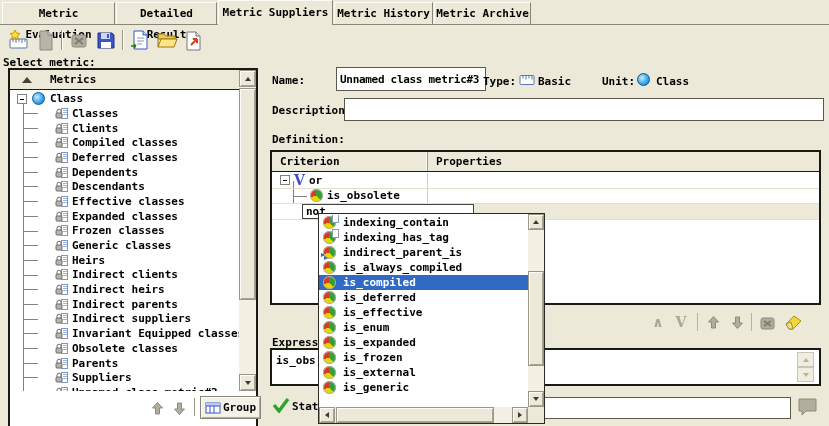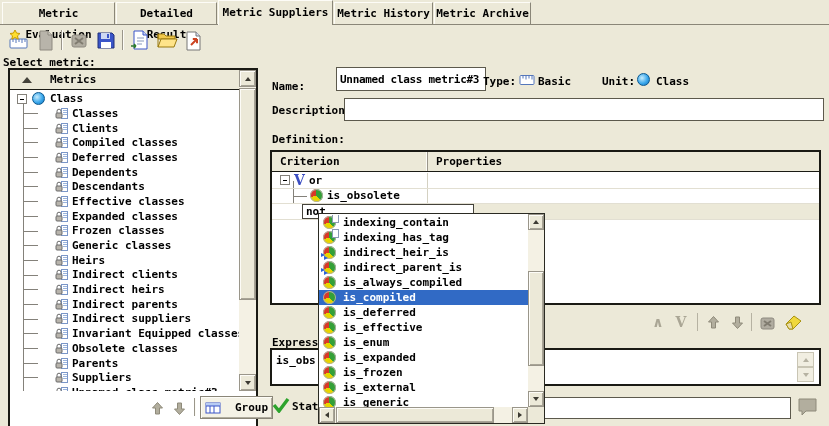--- a/index.html
+++ b/index.html
@@ -41,21 +41,21 @@
   box-shadow:inset 1px 1px 0 #fdfcf7,inset -1px -1px 0 #a8a496;display:flex;align-items:center;justify-content:center;color:#3c3a32}
 .sb-thumb{position:absolute;background:#ece9d8;border:1px solid #9a968a;
   box-shadow:inset 1px 1px 0 #fdfcf7,inset -1px -1px 0 #a8a496}
 .tu{width:0;height:0;border-left:3.5px solid transparent;border-right:3.5px solid transparent;border-bottom:4.5px solid currentColor}
 .td{width:0;height:0;border-left:3.5px solid transparent;border-right:3.5px solid transparent;border-top:4.5px solid currentColor}
 .tl{width:0;height:0;border-top:3.5px solid transparent;border-bottom:3.5px solid transparent;border-right:4.5px solid currentColor}
 .tr2{width:0;height:0;border-top:3.5px solid transparent;border-bottom:3.5px solid transparent;border-left:4.5px solid currentColor}
 
 .foot-btn{position:absolute;width:20px;height:18px;display:flex;align-items:center;justify-content:center}
 .group-btn{position:absolute;background:#f4f2e6;border:1px solid #8a8678;
-  box-shadow:inset 1px 1px 0 #fdfcf7,inset -1px -1px 0 #b0ac9e;display:flex;align-items:center;gap:14px;padding:0 4px;cursor:default}
+  box-shadow:inset 1px 1px 0 #fdfcf7,inset -1px -1px 0 #b0ac9e;display:flex;align-items:center;gap:2px;padding:0 4px;cursor:default}
 
 .def-header{position:absolute;left:0;top:0;right:0;height:20px;background:#ece9d8;border-bottom:1px solid #1a1a14;display:flex}
 .def-h1{width:155px;display:flex;align-items:center;padding-left:8px}
 .def-h2{flex:1;display:flex;align-items:center;padding-left:8px;border-left:1px solid #9a968a;box-shadow:-1px 0 0 #fdfcf7}
 .def-body{position:absolute;left:0;top:21px;right:0;bottom:0;background:#fff;overflow:hidden}
 .colsep{position:absolute;left:155px;top:0;bottom:0;width:1px;background:#d4d1c2}
 .drow{position:relative;height:15.5px;display:flex;align-items:center;gap:4px;border-bottom:1px solid #e2dfd2;white-space:nowrap}
 .drow.child::before{content:"";position:absolute;left:21px;top:7px;width:14px;height:1px;background:#84817a}
 .vop{color:#3c4ec2;font-family:"DejaVu Serif",serif;font-size:14px;line-height:12px}
 .pie{width:13px;height:13px;border-radius:50%;flex:none;
@@ -422,21 +422,21 @@
     <span>
         <svg width="16" height="14">
           <rect x="1" y="2" width="14" height="10" fill="#fff" stroke="#3a55c8"></rect>
           <rect x="1" y="2" width="14" height="3" fill="#b8ccf4"></rect>
           <path d="M1 5h14M5 5v7M9 5v7" stroke="#3a55c8" fill="none"></path>
         </svg>
       </span>
     <span>Group</span>
   </div>
 
-  <div class="label" style="left:272px;top:80px">Name:</div>
+  <div class="label" style="left:272px;top:74px">Name:</div>
   <input class="field" style="left: 336px; top: 67px; width: 150px; height: 24px; letter-spacing: -0.3px;" value="Unnamed class metric#3">
   <div class="label" style="left:483px;top:75px">Type:</div>
   <span class="abs" style="left:519px;top:74px">
       <svg width="16" height="12">
         <rect x="1" y="1.5" width="14" height="9" rx="1" fill="#fff" stroke="#5577bb"></rect>
         <path d="M4 1.5v3M7 1.5v4M10 1.5v3M13 1.5v4" stroke="#5577bb"></path>
       </svg>
     </span>
   <div class="label" style="left:538px;top:75px">Basic</div>
   <div class="label" style="left:602px;top:75px">Unit:</div>
@@ -545,30 +545,20 @@
           <span>indexing_has_tag</span>
         </div>
       <div class="dd-row">
           <span class="ddic">
             <span class="pie"></span>
             <span class="arr-ovl">
               <i></i>
               <b></b>
             </span>
           </span>
-          <span>indirect_heir_is</span>
-        </div>
-      <div class="dd-row">
-          <span class="ddic">
-            <span class="pie"></span>
-            <span class="arr-ovl">
-              <i></i>
-              <b></b>
-            </span>
-          </span>
           <span>indirect_parent_is</span>
         </div>
       <div class="dd-row">
           <span class="ddic">
             <span class="pie"></span>
           </span>
           <span>is_always_compiled</span>
         </div>
       <div class="dd-row selected">
           <span class="ddic">

